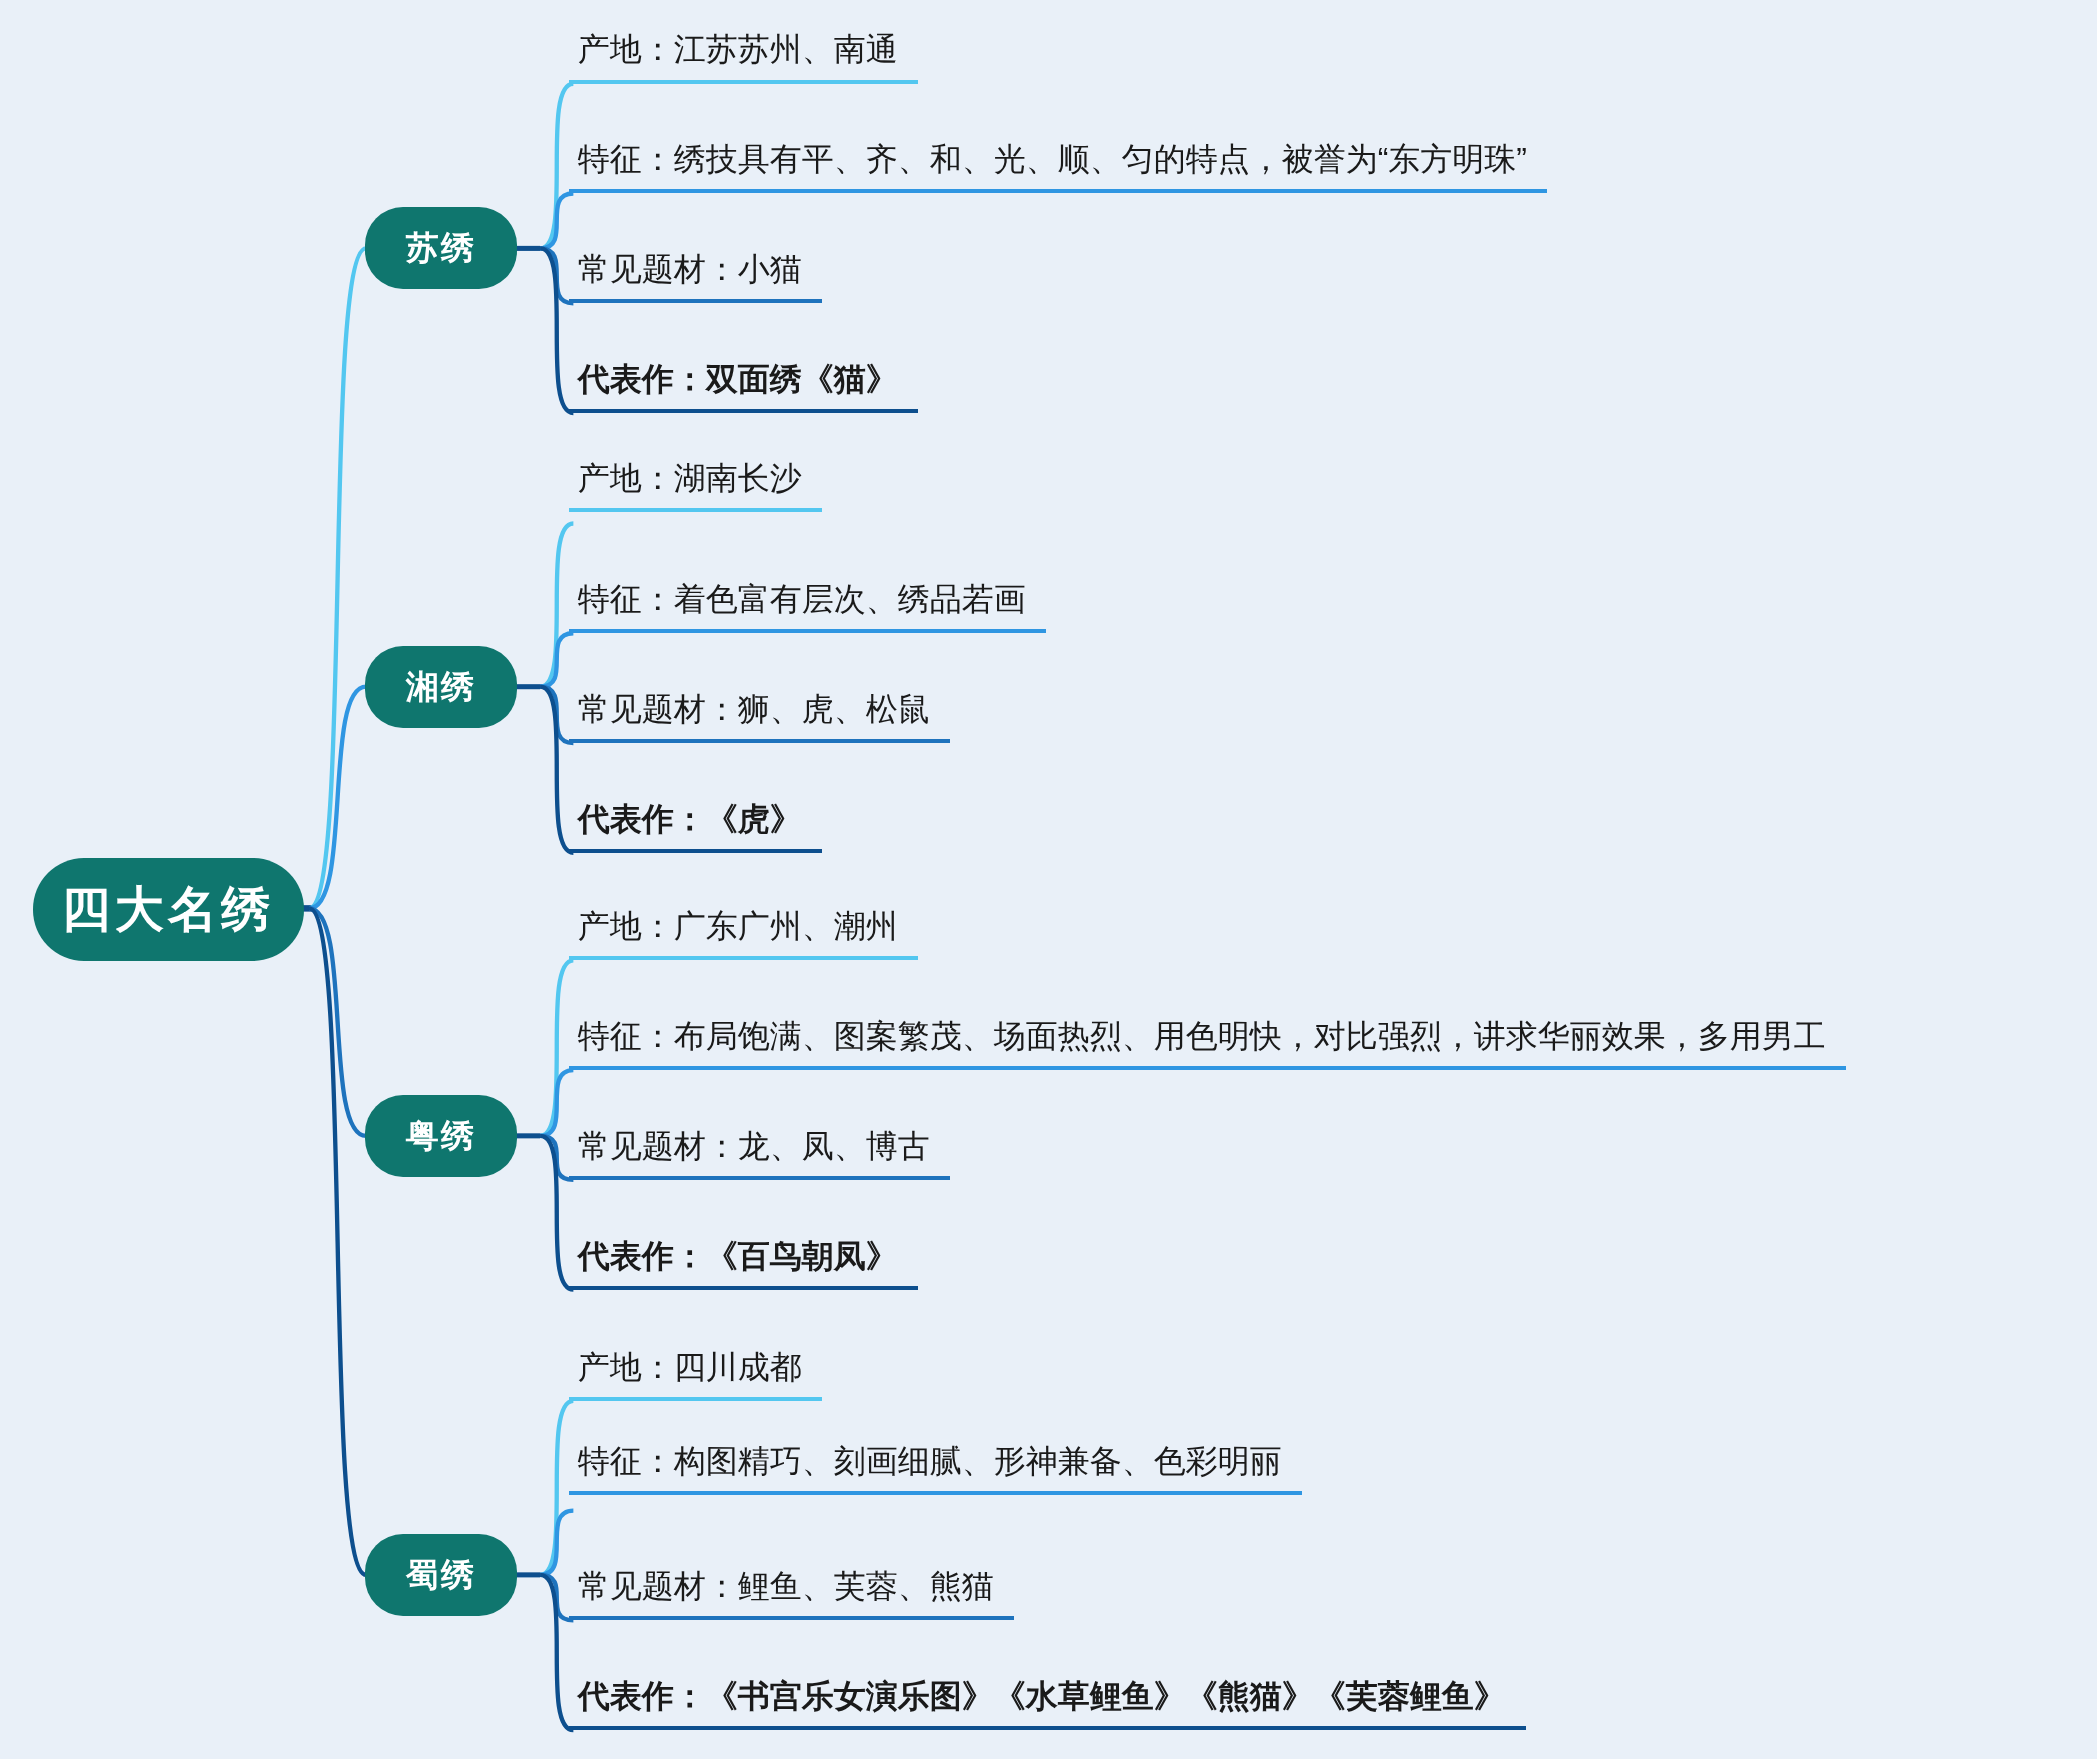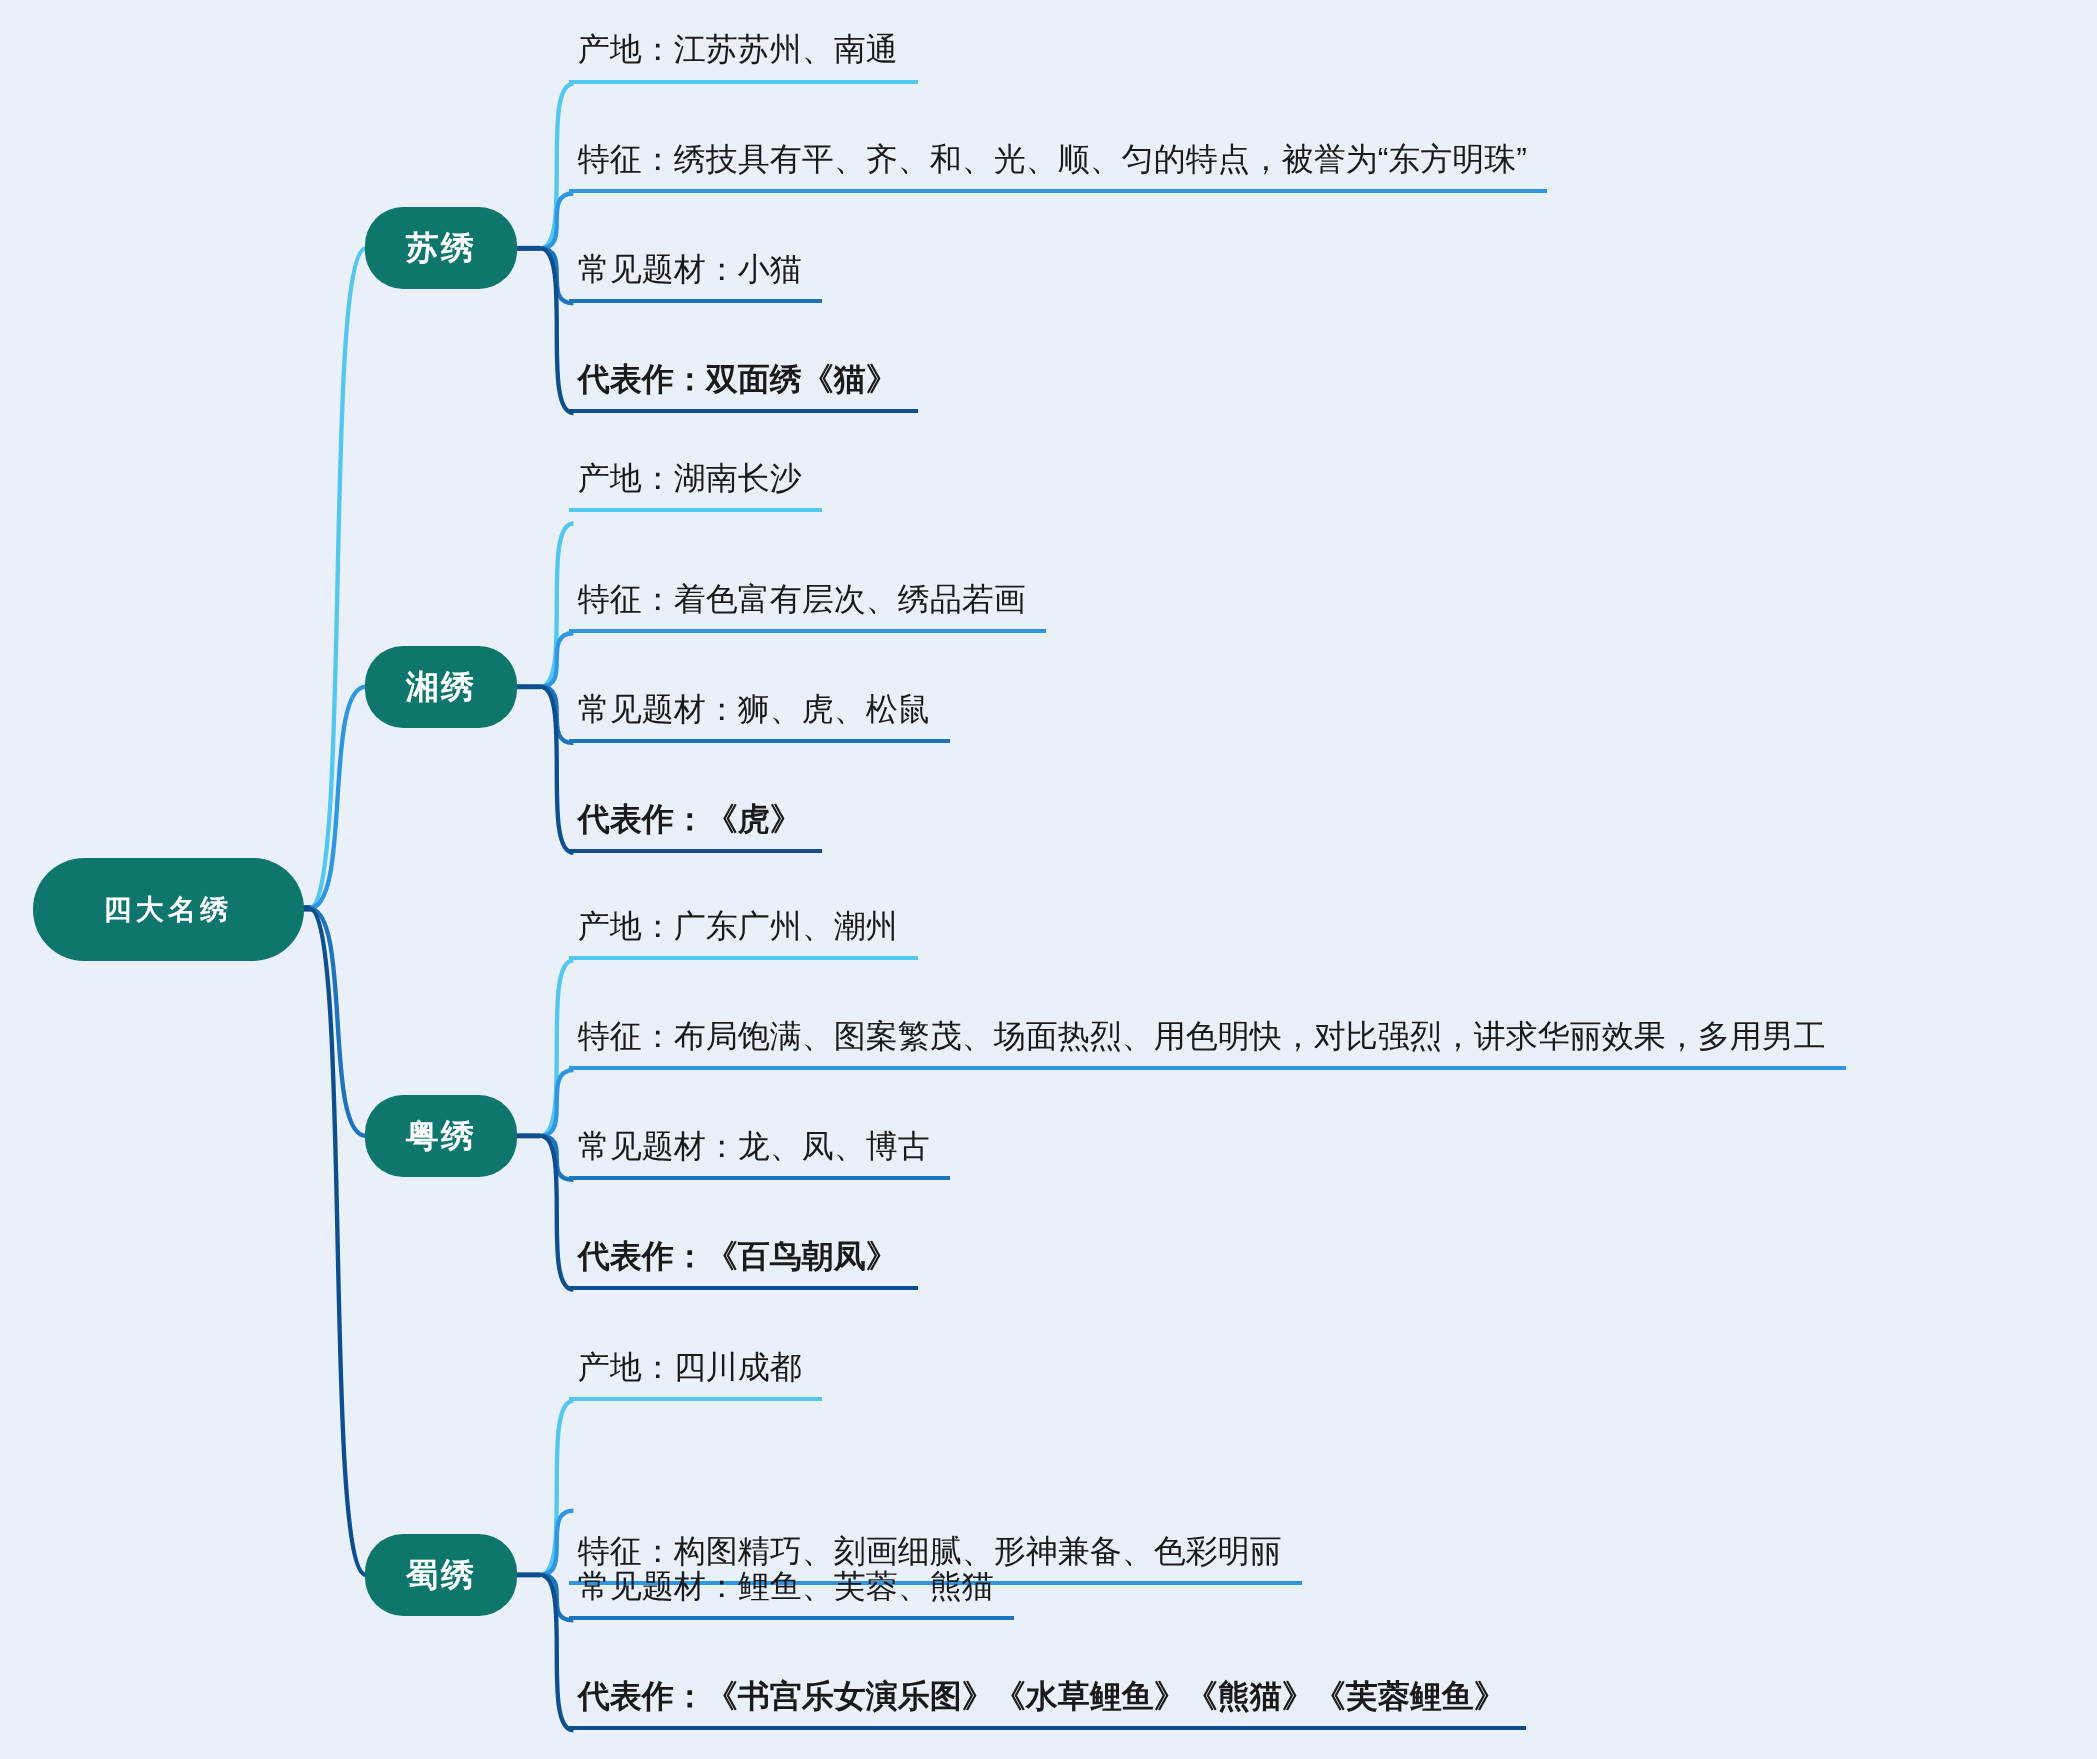--- a/index.html
+++ b/index.html
@@ -21,21 +21,21 @@
     background:#0f766e;
     color:#ffffff;
     font-weight:bold;
     display:flex;align-items:center;justify-content:center;
     white-space:nowrap;
     box-sizing:border-box;
   }
   .root-topic{
     left:32.5px;top:858px;width:271px;height:103px;
     border-radius:51px;
-    font-size:28px;letter-spacing:4.3px;
+    font-size:49px;letter-spacing:4.3px;
   }
   .branch-topic{
     left:365px;width:152px;height:82px;
     border-radius:38px;
     font-size:33px;letter-spacing:2.2px;
   }
   .leaf{
     position:absolute;
     left:569px;
     font-size:32px;
@@ -116,18 +116,18 @@
   <div class="leaf u1" style="top:577px">特征：着色富有层次、绣品若画</div>
   <div class="leaf u2" style="top:687px">常见题材：狮、虎、松鼠</div>
   <div class="leaf u3" style="top:797px">代表作：《虎》</div>
 
   <div class="leaf u0" style="top:904px">产地：广东广州、潮州</div>
   <div class="leaf u1" style="top:1014px">特征：布局饱满、图案繁茂、场面热烈、用色明快，对比强烈，讲求华丽效果，多用男工</div>
   <div class="leaf u2" style="top:1124px">常见题材：龙、凤、博古</div>
   <div class="leaf u3" style="top:1234px">代表作：《百鸟朝凤》</div>
 
   <div class="leaf u0" style="top:1345px">产地：四川成都</div>
-  <div class="leaf u1" style="top:1529px">特征：构图精巧、刻画细腻、形神兼备、色彩明丽</div>
+  <div class="leaf u1" style="top:1439px">特征：构图精巧、刻画细腻、形神兼备、色彩明丽</div>
   <div class="leaf u2" style="top:1564px">常见题材：鲤鱼、芙蓉、熊猫</div>
   <div class="leaf u3" style="top:1674px">代表作：《书宫乐女演乐图》《水草鲤鱼》《熊猫》《芙蓉鲤鱼》</div>
 
 </div>
 
 
 </body></html>

